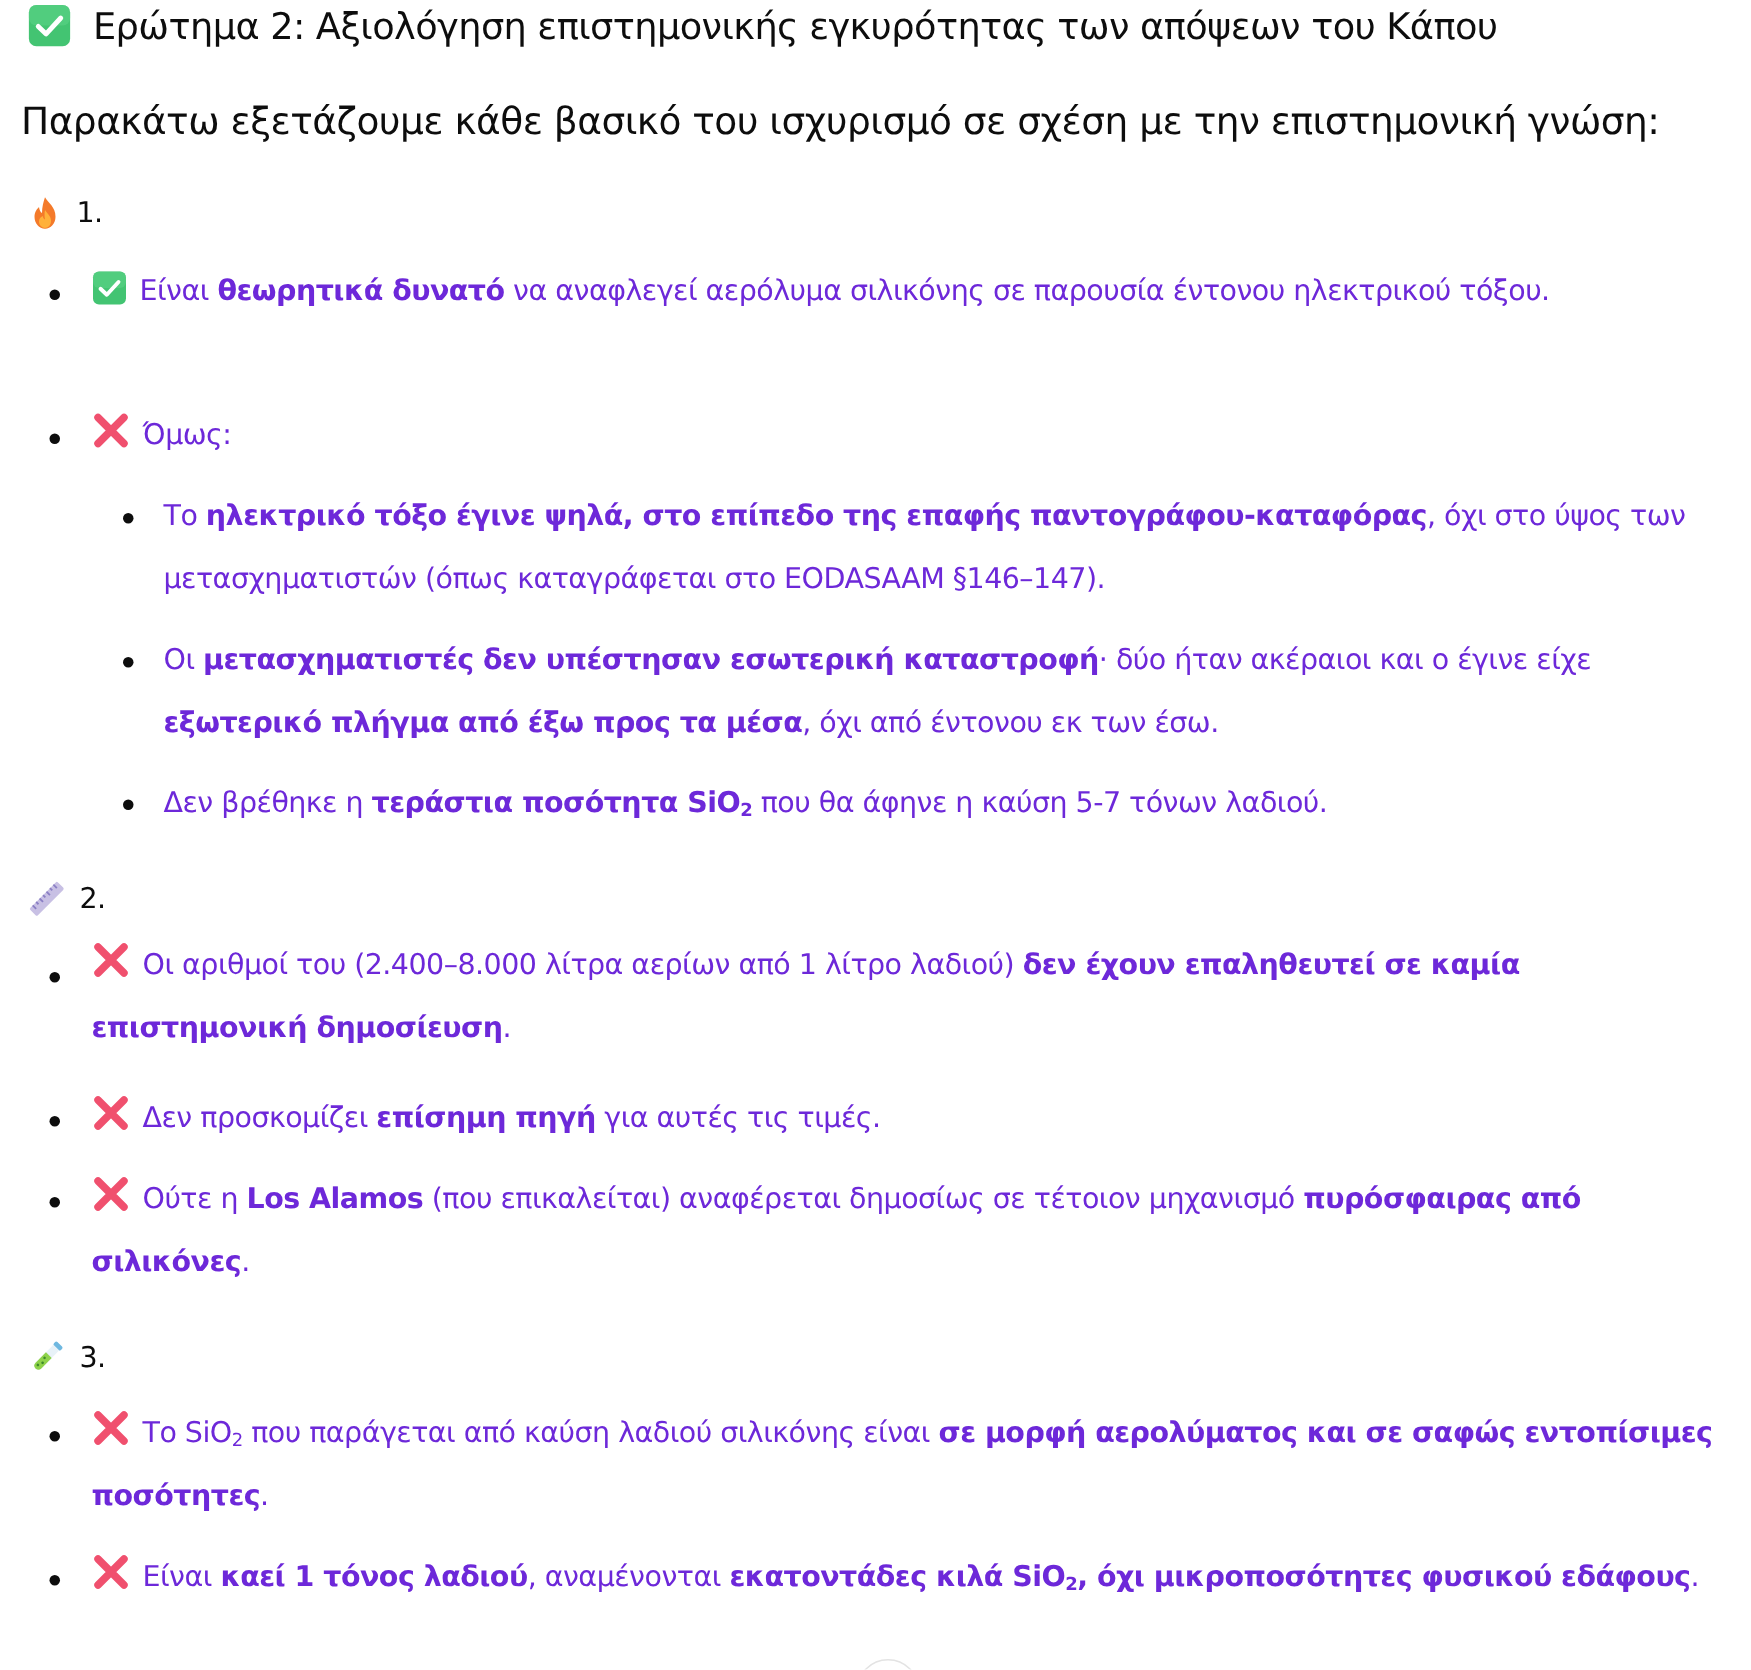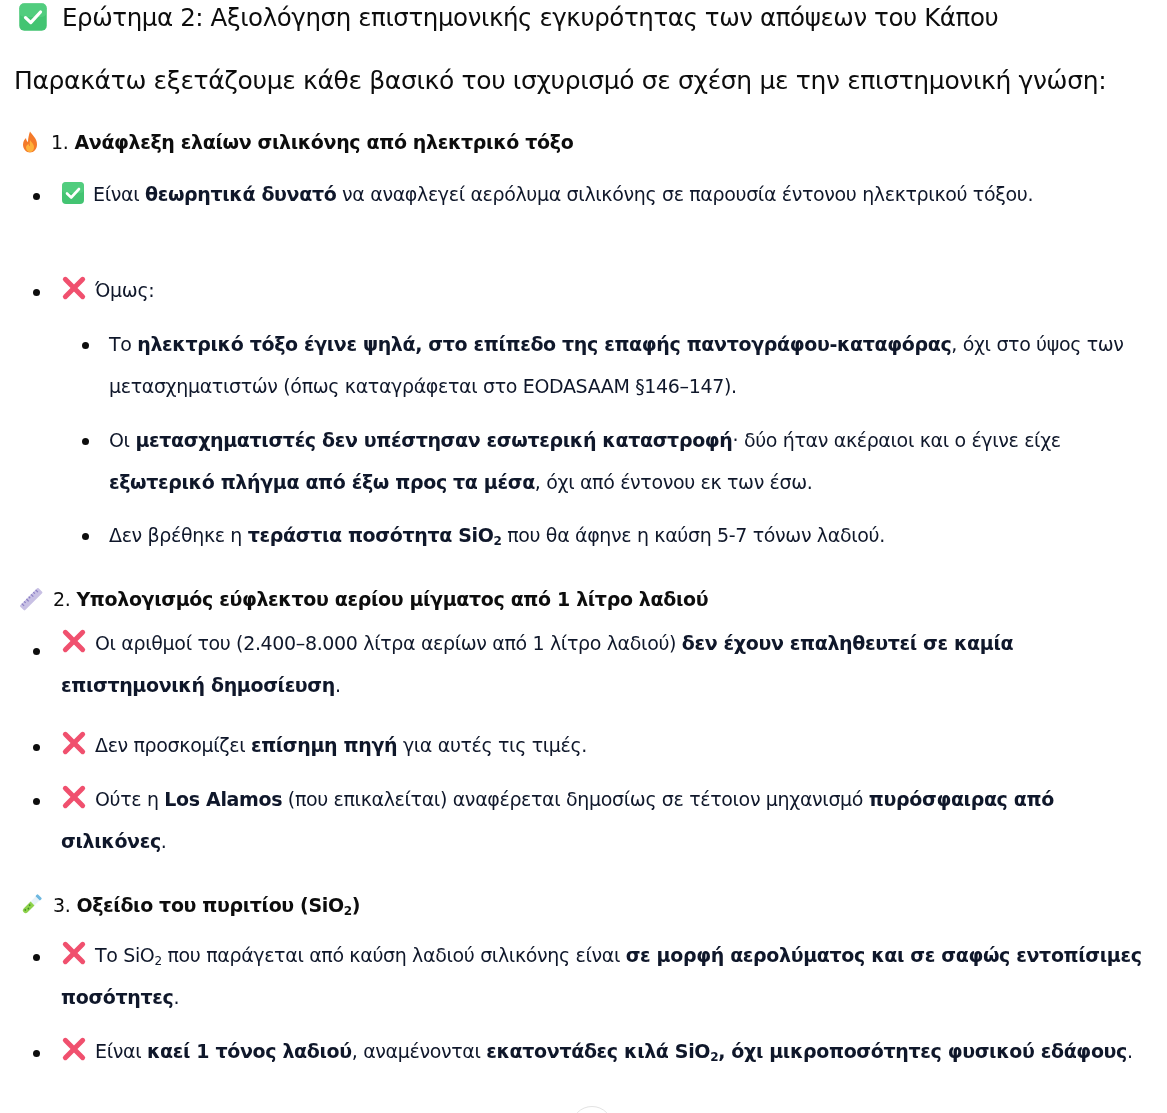--- a/index.html
+++ b/index.html
@@ -18,21 +18,21 @@
     font-size: 25px; letter-spacing: -0.35px; color: #0d0d0d;
   }
   .h4 {
     position: absolute; left: 18px; white-space: nowrap; font-size: 19px;
     letter-spacing: -0.35px; display: flex; align-items: center;
   }
   .h4 .num { margin-right: 6px; }
   .h4 b { font-weight: bold; }
   .li {
     position: absolute; left: 61px; width: 1090px; font-size: 19px;
-    letter-spacing: -0.35px; line-height: 42px; color: #0f172a;
+    letter-spacing: -0.35px; line-height: 42px; color: #6d28d9;
   }
   .li.sub { left: 109px; width: 1045px; }
   .li b { font-weight: bold; }
   .bullet {
     position: absolute; width: 7px; height: 7px; border-radius: 50%; background: #0d0d0d;
   }
   .ico { display: inline-block; vertical-align: -4px; margin-right: 8px; }
   .ico svg { display: block; }
   sub.s { font-size: 12px; vertical-align: -3px; line-height: 0; }
   .scroll-btn {
@@ -97,21 +97,20 @@
 
   <div class="intro">Παρακάτω εξετάζουμε κάθε βασικό του ισχυρισμό σε σχέση με την επιστημονική γνώση:</div>
 
   <div class="h4" style="top:130px">
     <span class="ico" style="margin-right:9px;vertical-align:0">
       <svg width="24" height="24">
           <use href="#sym-fire"></use>
         </svg>
     </span>
     <span class="num">1.</span>
-    <b>Ανάφλεξη ελαίων σιλικόνης από ηλεκτρικό τόξο</b>
   </div>
 
   <span class="bullet" style="left:33px;top:193px"></span>
   <div class="li" style="top:173px">
     <span class="ico"><svg width="24" height="24">
           <use href="#sym-check"></use>
         </svg></span><span>Είναι </span><b>θεωρητικά δυνατό</b><span> να αναφλεγεί αερόλυμα σιλικόνης σε παρουσία έντονου ηλεκτρικού τόξου.</span>
   </div>
 
   <span class="bullet" style="left:33px;top:289px"></span>
@@ -136,21 +135,20 @@
     <span>Δεν βρέθηκε η </span><b><span>τεράστια ποσότητα SiO</span><sub class="s">2</sub></b><span> που θα άφηνε η καύση 5-7 τόνων λαδιού.</span>
   </div>
 
   <div class="h4" style="top:586px">
     <span class="ico" style="margin-right:9px;vertical-align:0">
       <svg width="26" height="26">
           <use href="#sym-ruler"></use>
         </svg>
     </span>
     <span class="num">2.</span>
-    <b>Υπολογισμός εύφλεκτου αερίου μίγματος από 1 λίτρο λαδιού</b>
   </div>
 
   <span class="bullet" style="left:33px;top:648px"></span>
   <div class="li" style="top:622px">
     <span class="ico"><svg width="26" height="26">
           <use href="#sym-cross"></use>
         </svg></span><span>Οι αριθμοί του (2.400–8.000 λίτρα αερίων από 1 λίτρο λαδιού) </span><b>δεν έχουν επαληθευτεί σε καμία επιστημονική δημοσίευση</b><span>.</span>
   </div>
 
   <span class="bullet" style="left:33px;top:744px"></span>
@@ -167,21 +165,20 @@
         </svg></span><span>Ούτε η </span><b>Los Alamos</b><span> (που επικαλείται) αναφέρεται δημοσίως σε τέτοιον μηχανισμό </span><b>πυρόσφαιρας από σιλικόνες</b><span>.</span>
   </div>
 
   <div class="h4" style="top:892px">
     <span class="ico" style="margin-right:9px;vertical-align:0">
       <svg width="26" height="26">
           <use href="#sym-tube"></use>
         </svg>
     </span>
     <span class="num">3.</span>
-    <b><span>Οξείδιο του πυριτίου (SiO</span><sub class="s">2</sub><span>)</span></b>
   </div>
 
   <span class="bullet" style="left:33px;top:954px"></span>
   <div class="li" style="top:934px">
     <span class="ico"><svg width="26" height="26">
           <use href="#sym-cross"></use>
         </svg></span><span>Το SiO</span><sub class="s">2</sub><span> που παράγεται από καύση λαδιού σιλικόνης είναι </span><b>σε μορφή αερολύματος και σε σαφώς εντοπίσιμες ποσότητες</b><span>.</span>
   </div>
 
   <span class="bullet" style="left:33px;top:1050px"></span>

